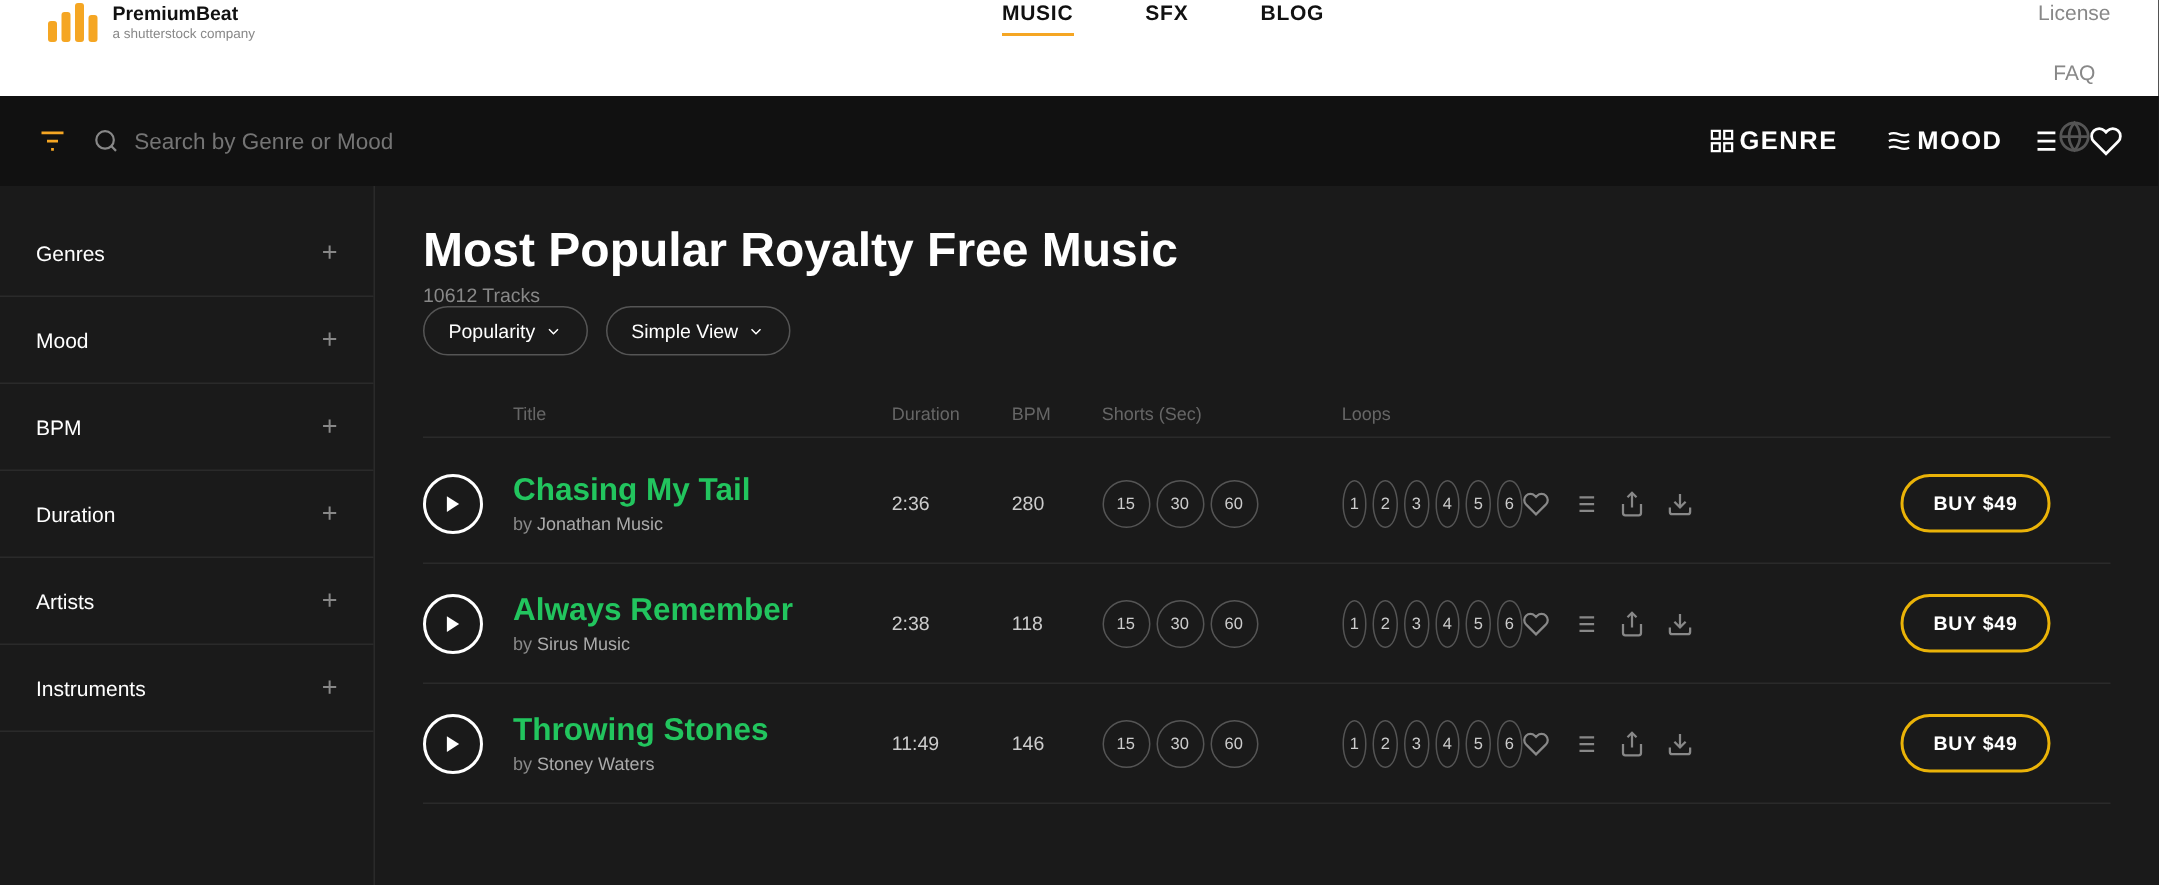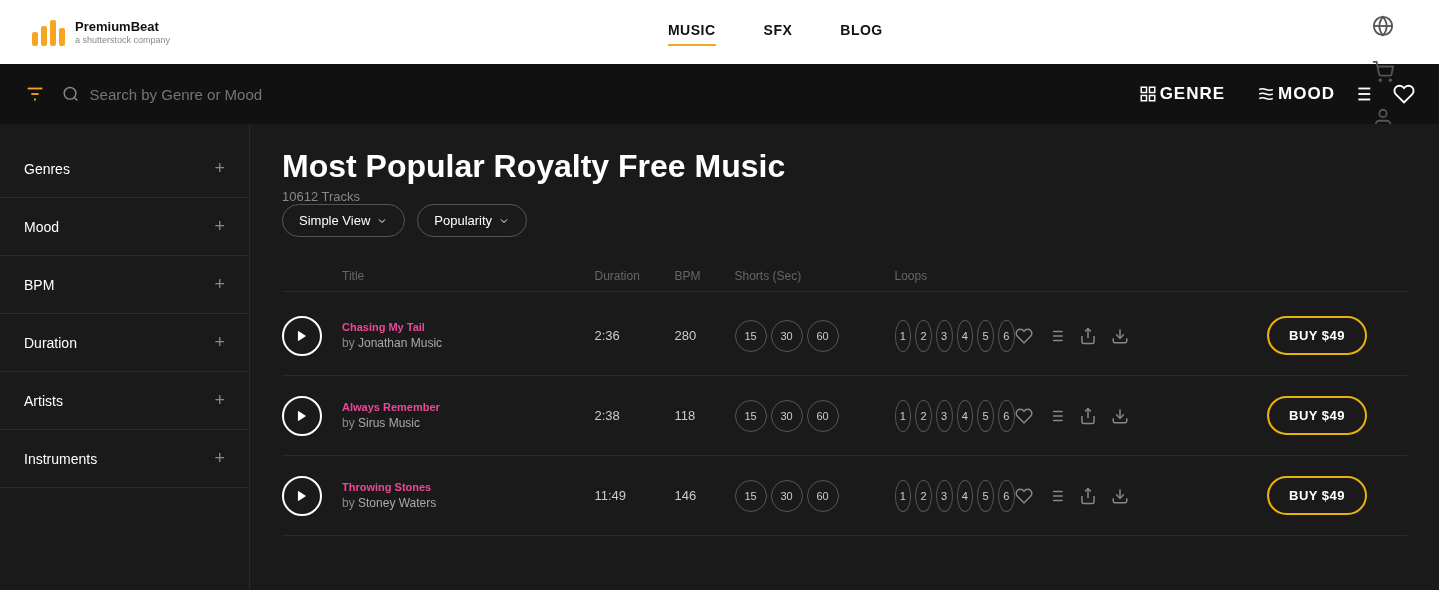--- a/index.html
+++ b/index.html
@@ -3,21 +3,21 @@
   <meta charset="utf-8">
   <style>
     * { margin: 0; padding: 0; box-sizing: border-box; }
     body { font-family: -apple-system, BlinkMacSystemFont, 'Segoe UI', sans-serif; background: #1a1a1a; color: #fff; width: 1439px; overflow-x: hidden; }
 
     
     .top-nav {
       background: #fff;
       height: 64px;
       display: flex;
-      align-items: center;
+      align-items: flex-start;
       padding: 0 32px;
       gap: 48px;
     }
     .logo-area {
       display: flex;
       align-items: center;
       gap: 10px;
       min-width: 160px;
     }
     .logo-bars {
@@ -230,23 +230,23 @@
       background: transparent;
       color: #fff;
       display: flex;
       align-items: center;
       justify-content: center;
       cursor: pointer;
       font-size: 14px;
     }
     .track-title-cell {}
     .track-name {
-      font-size: 11px;
+      font-size: 21px;
       font-weight: 600;
-      color: #ec4899;
+      color: #22c55e;
       margin-bottom: 3px;
     }
     .track-artist {
       font-size: 12px;
       color: #888;
     }
     .track-artist span { color: #aaa; }
     .track-duration {
       font-size: 13px;
       color: #ccc;
@@ -434,27 +434,27 @@
   </aside>
 
   <div class="content">
     <div class="content-header">
       <div>
         <h1 class="page-title">Most Popular Royalty Free Music</h1>
         <div class="track-count">10612 Tracks</div>
       </div>
       <div class="header-controls">
         <button class="control-btn">
-          <span>Simple View</span>
+          <span>Popularity</span>
           <svg width="12" height="12" viewBox="0 0 24 24" fill="none" stroke="#fff" stroke-width="2">
               <polyline points="6 9 12 15 18 9"></polyline>
             </svg>
         </button>
         <button class="control-btn">
-          <span>Popularity</span>
+          <span>Simple View</span>
           <svg width="12" height="12" viewBox="0 0 24 24" fill="none" stroke="#fff" stroke-width="2">
               <polyline points="6 9 12 15 18 9"></polyline>
             </svg>
         </button>
       </div>
     </div>
 
     <div class="track-table">
       <div class="table-header">
         <div></div>

